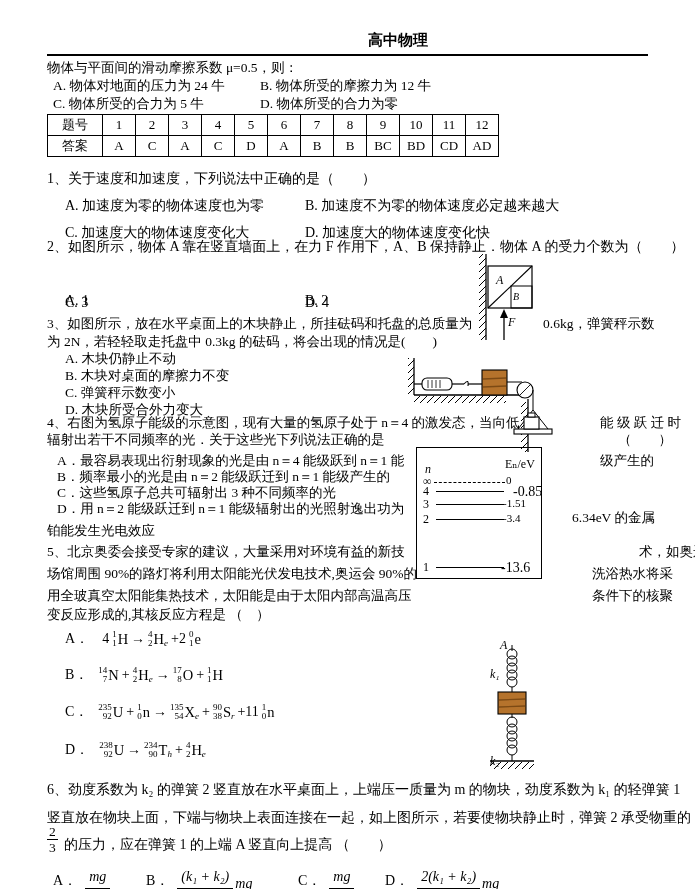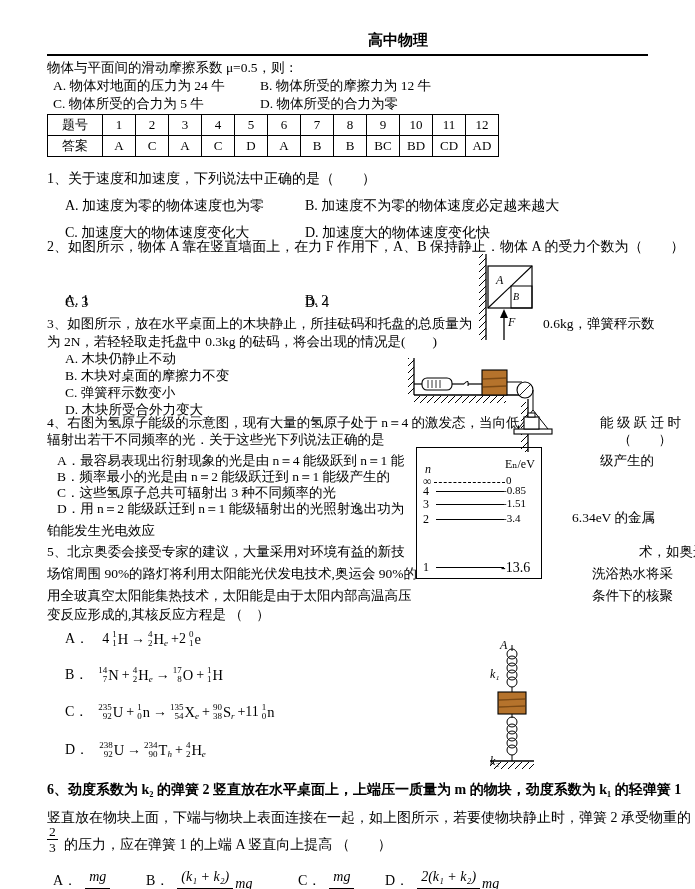--- a/index.html
+++ b/index.html
@@ -172,21 +172,21 @@
   <div class="abs t" style="left:47px;top:523px;">铂能发生光电效应</div>
 
   <div class="abs" style="left:416px;top:447px;width:124px;height:130px;border:1.4px solid #000;">
     <span class="abs" style="left:8px;top:14px;font-style:italic;font-size:12px;">n</span>
     <span class="abs" style="left:88px;top:9px;font-size:12px;">Eₙ/eV</span>
     <span class="abs" style="left:6px;top:26px;font-size:12px;">∞</span>
     <div class="abs" style="left:17px;top:34px;width:71px;border-top:1.4px dashed #000;"></div>
     <span class="abs" style="left:89px;top:26px;font-size:11px;">0</span>
     <span class="abs" style="left:6px;top:36px;font-size:12px;">4</span>
     <div class="abs" style="left:19px;top:43px;width:68px;border-top:1.6px solid #000;"></div>
-    <span class="abs" style="left:86px;top:36px;font-size:11px;">-0.85</span>
+    <span class="abs" style="left:96px;top:36px;font-size:14px;">-0.85</span>
     <span class="abs" style="left:6px;top:49px;font-size:12px;">3</span>
     <div class="abs" style="left:19px;top:56px;width:68px;border-top:1.6px solid #000;"></div>
     <span class="abs" style="left:86px;top:49px;font-size:11px;">-1.51</span>
     <span class="abs" style="left:6px;top:64px;font-size:12px;">2</span>
     <div class="abs" style="left:19px;top:71px;width:68px;border-top:1.6px solid #000;"></div>
     <span class="abs" style="left:86px;top:64px;font-size:11px;">-3.4</span>
     <span class="abs" style="left:6px;top:112px;font-size:12px;">1</span>
     <div class="abs" style="left:19px;top:119px;width:68px;border-top:1.6px solid #000;"></div>
     <span class="abs" style="left:84px;top:112px;font-size:14px;">-13.6</span>
   </div>
@@ -366,21 +366,21 @@
     <circle cx="26" cy="106" r="5" fill="none" stroke="#000" stroke-width="1"></circle>
     <circle cx="26" cy="113" r="5" fill="none" stroke="#000" stroke-width="1"></circle>
     <line x1="26" y1="118" x2="26" y2="124" stroke="#000" stroke-width="1"></line>
     <line x1="4" y1="124" x2="48" y2="124" stroke="#000" stroke-width="1.4"></line>
     <rect x="4" y="125" width="44" height="7" fill="url(#hatchC)"></rect>
   </svg>
   <span class="figlabel" style="left:500px;top:639px;">A</span>
   <span class="figlabel" style="left:490px;top:668px;">k₁</span>
   <span class="figlabel" style="left:490px;top:731px;margin-top:24px;">k₂</span>
 
-  <div class="abs t14" style="left:47px;top:781px;font-weight:bold;">6、劲度系数为 k₂ 的弹簧 2 竖直放在水平桌面上，上端压一质量为 m 的物块，劲度系数为 k₁ 的轻弹簧 1</div>
+  <div class="abs t14" style="left:47px;top:781px;">6、劲度系数为 k₂ 的弹簧 2 竖直放在水平桌面上，上端压一质量为 m 的物块，劲度系数为 k₁ 的轻弹簧 1</div>
   <div class="abs t14" style="left:47px;top:809px;">竖直放在物块上面，下端与物块上表面连接在一起，如上图所示，若要使物块静止时，弹簧 2 承受物重的</div>
   <span class="abs frac" style="left:47px;top:824px;">
     <span class="num">2</span>
     <span>3</span>
   </span>
   <div class="abs t14" style="left:64px;top:836px;">的压力，应在弹簧 1 的上端 A 竖直向上提高 （　　）</div>
 
   <div class="cutopt" style="left:53px;top:868px;">
     <span class="lab">A．</span>
     <span class="topfrac">mg</span>

